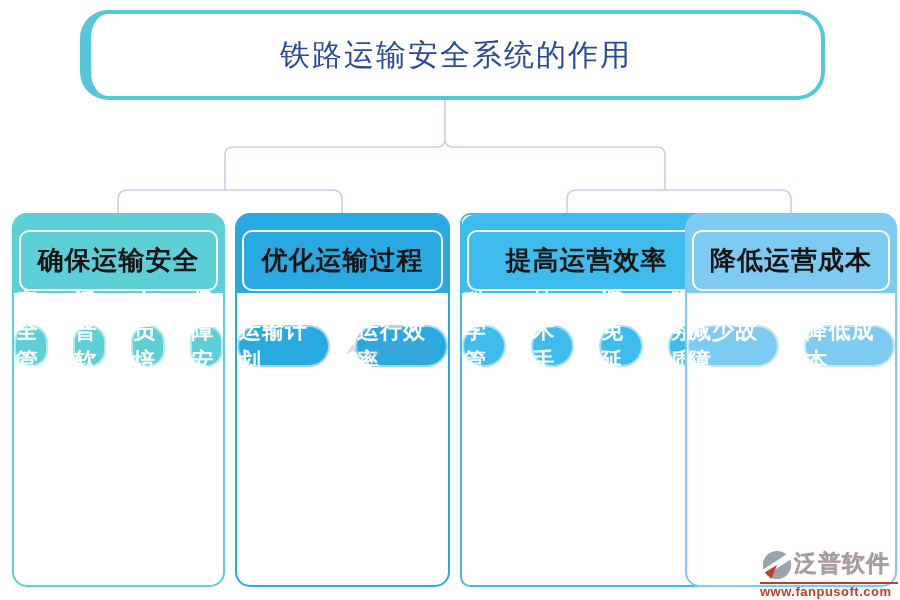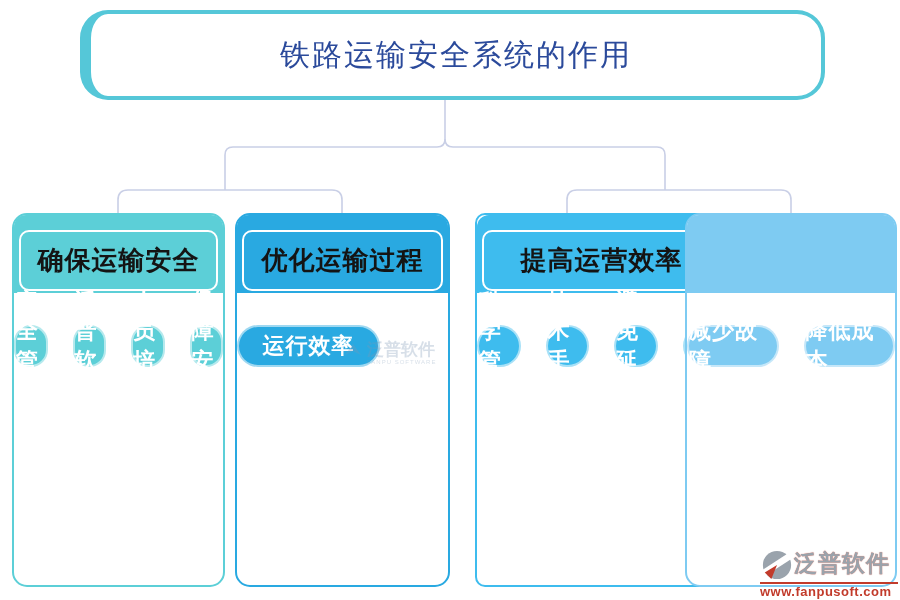--- a/index.html
+++ b/index.html
@@ -25,21 +25,21 @@
   svg.connectors{ position:absolute; left:0; top:0; z-index:1; }
 
   
   .col{
     position:absolute; top:213px; height:374px;
     background:#fff; border:2.5px solid var(--c);
     border-radius:15px; z-index:2;
   }
   .col-1{ left:12px;  width:213px; }
   .col-2{ left:235px; width:215px; }
-  .col-3{ left:475px; width:253px;border-radius:10px; }
+  .col-3{ left:460px; width:253px;border-radius:10px; }
   .col-4{ left:685px; width:212px; }
 
   .tab{
     position:absolute; left:0; right:0; top:0; height:78px;
     background:var(--c); border-radius:12px 12px 0 0;
   }
   .header-box{
     position:absolute; left:5px; right:5px; top:15px; height:61px;
     background:var(--c); border:2px solid #ffffff; border-radius:10px;
     display:flex; align-items:center; justify-content:center;
@@ -112,39 +112,43 @@
     <div class="pill">保障安全</div>
   </div>
 </div>
 
 <div class="col col-2" style="--c: #29a9e1;">
   <div class="tab"></div>
   <div class="header-box">
     <span>优化运输过程</span>
   </div>
   <div class="items">
+    <div class="pill">运输计划</div>
     <div class="pill">运行效率</div>
   </div>
 </div>
 
 <div class="col col-3" style="--c: #3ebcee;">
   <div class="tab"></div>
   <div class="header-box">
     <span>提高运营效率</span>
   </div>
   <div class="items">
     <div class="pill">科学管理</div>
     <div class="pill">技术手段</div>
     <div class="pill">避免延误</div>
     <div class="pill">服务质量</div>
   </div>
 </div>
 
 <div class="col col-4" style="--c: #7ecbf2;">
   <div class="tab"></div>
+  <div class="header-box">
+    <span>降低运营成本</span>
+  </div>
   <div class="items">
     <div class="pill">减少故障</div>
     <div class="pill">降低成本</div>
   </div>
 </div>
 
 <div class="wm-center">
   <svg width="20" height="20" viewBox="0 0 20 20">
     <path d="M2 14 L10 3 L18 14 L10 10 Z" fill="#7d97b5"></path>
   </svg>

